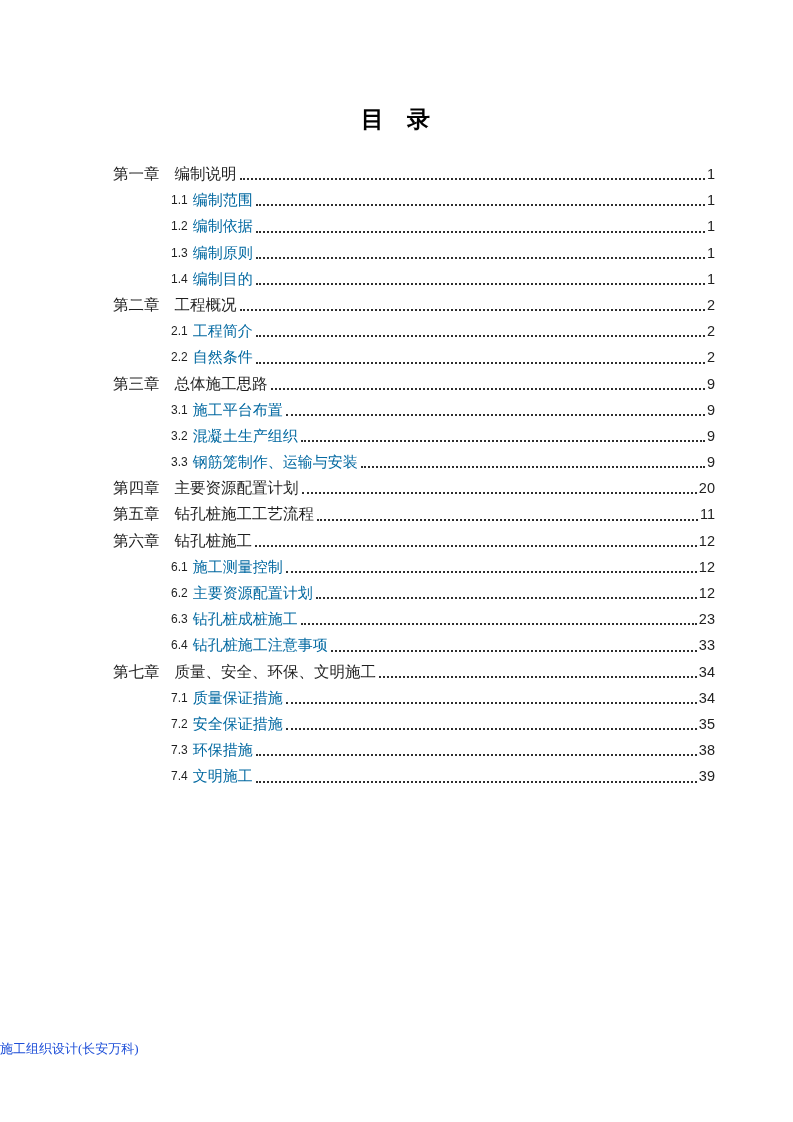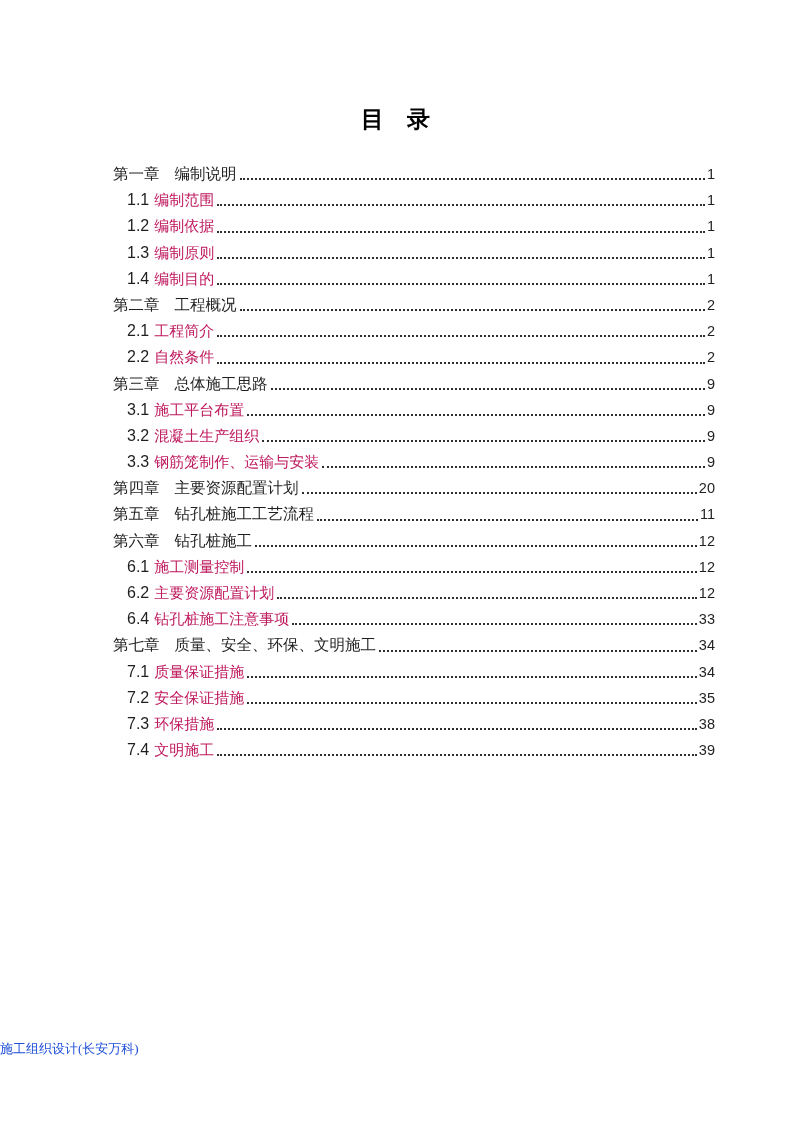--- a/index.html
+++ b/index.html
@@ -48,27 +48,28 @@
   }
   .level-1 .toc-num,
   .level-1 .toc-text {
     font-size: 15.5px;
     color: #1f1f1f;
   }
   .level-1 .toc-num { margin-right: 15px; }
   .level-2 { padding-left: 14px; }
   .level-2 .toc-num {
     font-family: "Liberation Sans", sans-serif;
-    font-size: 16px;
+    font-size: 12px;
     margin-right: 5px;
     color: #1f1f1f;
+    margin-left: 44px;
   }
   .level-2 .toc-text {
     font-size: 15px;
-    color: #be185d;
+    color: #0369a1;
     font-family: Liberation Serif, serif;
   }
   .toc-dots {
     flex: 1 1 auto;
     align-self: flex-end;
     height: 0;
     border-bottom: 2px dotted #2e2e2e;
     margin: 0 2px 7px 3px;
     min-width: 8px;
   }
@@ -208,20 +209,26 @@
     <span class="toc-page">12</span>
   </div>
 
   <div class="toc-row level-2">
     <span class="toc-num">6.2</span>
     <span class="toc-text">主要资源配置计划</span>
     <span class="toc-dots"></span>
     <span class="toc-page">12</span>
   </div>
 
+  <div class="toc-row level-2">
+    <span class="toc-num">6.3</span>
+    <span class="toc-text">钻孔桩成桩施工</span>
+    <span class="toc-dots"></span>
+    <span class="toc-page">23</span>
+  </div>
 
   <div class="toc-row level-2">
     <span class="toc-num">6.4</span>
     <span class="toc-text">钻孔桩施工注意事项</span>
     <span class="toc-dots"></span>
     <span class="toc-page">33</span>
   </div>
 
   <div class="toc-row level-1">
     <span class="toc-num">第七章</span>

